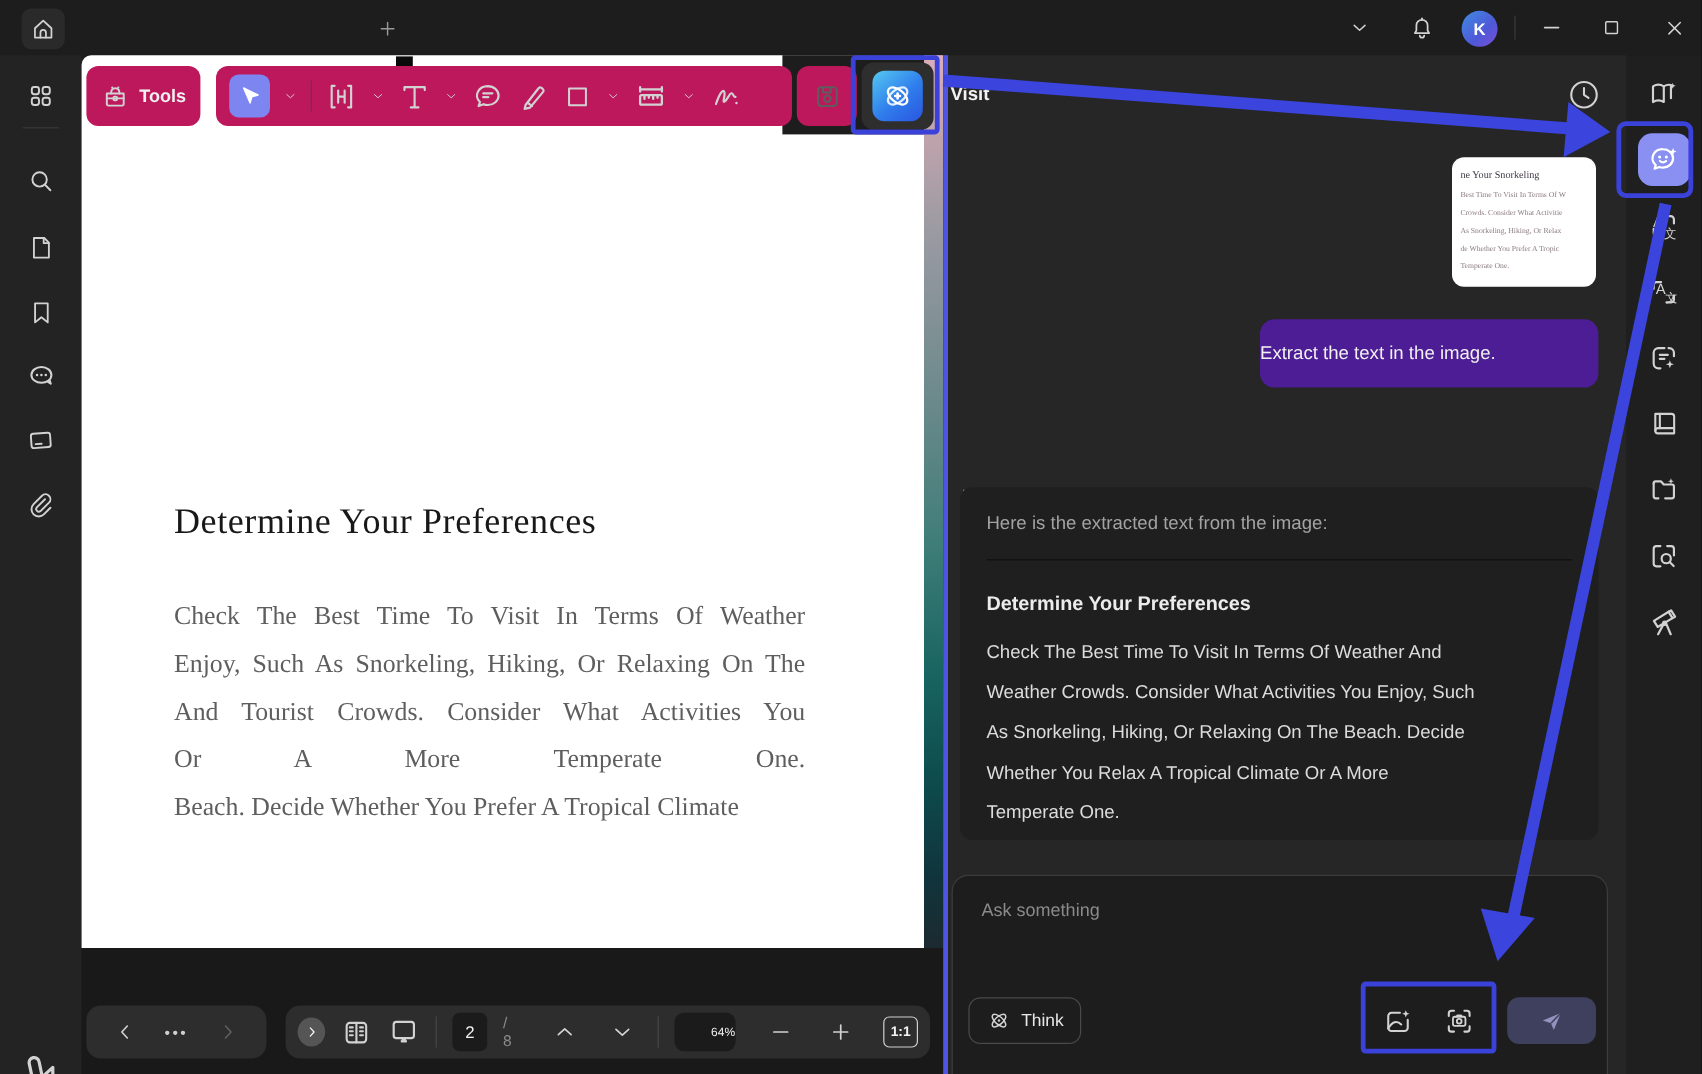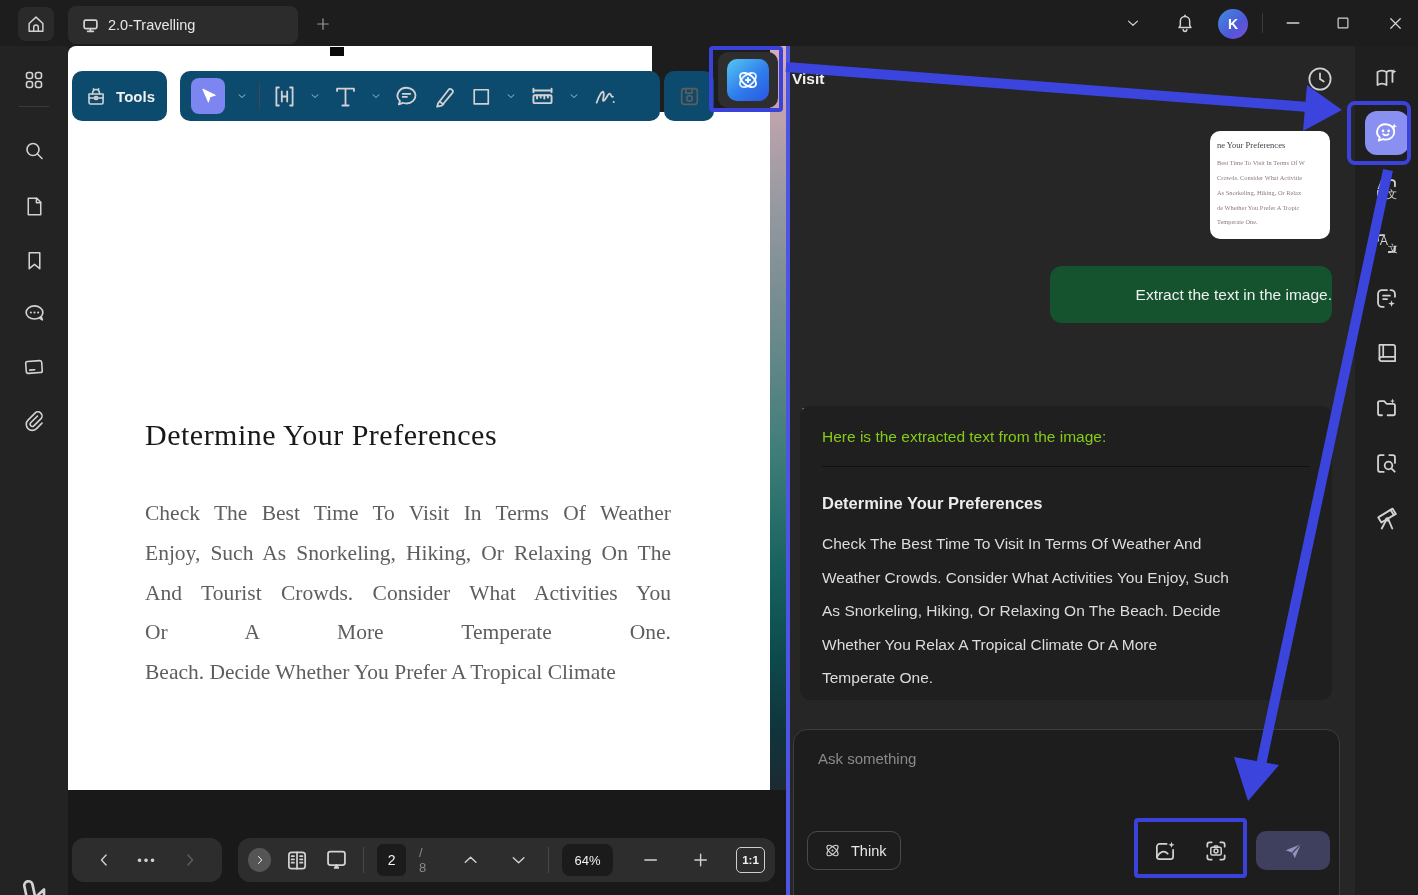--- a/index.html
+++ b/index.html
@@ -33,57 +33,57 @@
      background:linear-gradient(180deg,#d9aebc 0%,#c3a4ad 8%,#9a9aa2 20%,#6d8a8c 38%,#3e7d78 55%,#17635f 70%,#0d4a4c 82%,#10343c 92%,#1c2a30 100%);}
   #doc-heading{left:145px;top:418px;font-family:"Liberation Serif",serif;font-size:30px;color:#181818;letter-spacing:.5px;}
   #doc-body{left:145px;top:494px;width:526px;font-family:"Liberation Serif",serif;font-size:21.5px;color:#5e5e5e;}
   #doc-body .dline{line-height:39.8px;text-align-last:justify;}
   #doc-body .dline:last-child{text-align-last:left;}
   #below-page{left:68px;top:790px;width:718px;height:105px;background:#191919;}
   #dark-patch{left:652px;top:46px;width:134px;height:66px;background:#1d1d1d;}
   #top-marker{left:330px;top:47px;width:14px;height:9px;background:#0a0a0a;}
 
   
-  .tgroup{top:71px;height:50px;background:#0c4a6e;border-radius:10px;}
+  .tgroup{top:55px;height:50px;background:#be185d;border-radius:10px;}
   #tools-group{left:72px;width:95px;gap:8px;padding:0 12px;}
   #tools-group .tools-label{font-size:15px;font-weight:bold;color:#f0f0f0;}
   #main-tools{left:180px;width:480px;gap:11px;padding:0 11px;}
   #save-group{left:664px;width:50px;justify-content:center;}
   .chev{width:12px;height:12px;}
   .vsep{width:1px;height:26px;background:#474747;}
   #cursor-btn{width:34px;height:36px;background:#7d85f0;border-radius:8px;justify-content:center;}
   #ai-btn{left:718px;top:52px;width:60px;height:56px;background:#2e2e2e;border-radius:10px;justify-content:center;}
   .ai-logo{width:42px;height:42px;border-radius:10px;background:linear-gradient(140deg,#55c8f2 0%,#2f7dec 55%,#2b55e0 100%);
            display:flex;align-items:center;justify-content:center;}
 
   
   .pill{top:838px;height:44px;background:#2d2d2d;border-radius:12px;}
   #nav-pill{left:72px;width:150px;justify-content:space-around;padding:0 10px;}
   #view-pill{left:238px;width:537px;gap:13px;padding:0 10px;}
   #more-dots{color:#d0d0d0;font-size:13px;letter-spacing:2px;}
   #circle-next{width:24px;height:24px;border-radius:50%;background:#555;justify-content:center;}
   .sb-box{background:#1b1b1b;border-radius:6px;color:#f2f2f2;display:flex;align-items:center;justify-content:center;}
   #page-box{width:30px;height:32px;font-size:14px;}
   #page-total{color:#8a8a8a;font-size:13px;}
-  #zoom-box{width:52px;height:32px;font-size:13px;border-radius:8px;}
+  #zoom-box{width:52px;height:32px;font-size:10px;border-radius:8px;justify-content:flex-end;}
   #fit-box{width:30px;height:26px;border:1.5px solid #cfcfcf;border-radius:5px;background:none;font-size:11.5px;font-weight:bold;}
 
   
   #chat-panel{left:786px;top:46px;width:569px;height:849px;background:#262626;}
   #chat-header{left:792px;top:70px;font-size:15.5px;font-weight:bold;color:#f2f2f2;}
   #history-btn{left:1304px;top:63px;width:32px;height:32px;justify-content:center;}
   #chat-thumb{left:1210px;top:131px;width:120px;height:108px;background:#fff;border-radius:10px;
               padding:9px 7px;overflow:hidden;font-family:"Liberation Serif",serif;}
   #chat-thumb .t-head{font-size:8.5px;color:#413a46;white-space:nowrap;margin-bottom:6px;}
   #chat-thumb .t-line{font-size:6.4px;color:#8c7b84;white-space:nowrap;line-height:2.32;}
-  #user-bubble{left:1050px;top:266px;width:282px;height:57px;background:#14532d;border-radius:12px;
-               justify-content:flex-end;font-size:15.5px;color:#f0f0f0;}
+  #user-bubble{left:1050px;top:266px;width:282px;height:57px;background:#4c1d95;border-radius:12px;
+               justify-content:flex-start;font-size:15.5px;color:#f0f0f0;}
   #ai-label{left:802px;top:379px;font-size:10px;font-weight:normal;color:#d9d9d9;margin-top:28px;}
   #ai-card{left:800px;top:406px;width:532px;height:294px;background:#1f1f1f;border-radius:10px;}
-  #ai-intro{left:822px;top:428px;font-size:15.5px;color:#84cc16;}
+  #ai-intro{left:822px;top:428px;font-size:15.5px;color:#a3a3a3;}
   #ai-divider{left:822px;top:466px;width:488px;height:1px;background:#101010;}
   #ai-heading{left:822px;top:494px;font-size:16.5px;font-weight:bold;color:#ececec;}
   #ai-body{left:822px;top:527px;width:500px;font-size:15.5px;color:#dcdcdc;}
   #ai-body .aline{line-height:33.6px;white-space:nowrap;}
 
   #chat-input{left:793px;top:729px;width:547px;height:195px;background:#1d1d1d;
               border:1px solid #3c3c3c;border-radius:14px;}
   #ask-input{position:absolute;left:0;top:0;width:100%;height:90px;background:transparent;border:none;
              resize:none;outline:none;color:#eee;font-family:"Liberation Sans",sans-serif;
              font-size:15px;padding:20px 24px;}
@@ -112,27 +112,20 @@
 <body>
 
 <div id="win">
 
   <div id="titlebar" class="abs">
     <div id="home-btn" class="abs flex">
       <svg class="ic" width="22" height="22" viewBox="0 0 24 24">
         <path d="M4.5 11.5 12 4.5l7.5 7V20h-15Z"></path>
           <path d="M9.5 20v-4.5a2.5 2.5 0 0 1 5 0V20"></path>
       </svg>
-    </div>
-    <div id="doc-tab" class="abs flex">
-      <svg class="ic" width="17" height="17" viewBox="0 0 16 16">
-        <rect x="2" y="3" width="12" height="8" rx="1.5"></rect>
-          <path d="M8 11v2M5.3 13.5h5.4"></path>
-      </svg>
-      <span class="tab-label">2.0-Travelling</span>
     </div>
     <div id="new-tab" class="abs flex">
       <svg class="ic" width="18" height="18" viewBox="0 0 24 24">
         <path d="M12 5v14M5 12h14" stroke="#9a9a9a"></path>
       </svg>
     </div>
     <div class="abs flex tb-ctrl" style="left:1116px">
       <svg class="ic" width="18" height="18" viewBox="0 0 24 24">
           <path d="M6 9.5 12 15l6-5.5"></path>
         </svg>
@@ -374,21 +367,21 @@
   <div id="chat-panel" class="abs"></div>
   <div id="chat-header" class="abs">Visit</div>
   <div id="history-btn" class="abs flex">
     <svg class="ic" width="30" height="30" viewBox="0 0 24 24">
       <circle cx="12" cy="12" r="8.5" stroke-width="1.4"></circle>
         <path d="M12 7.5V12l3 2" stroke-width="1.4"></path>
     </svg>
   </div>
 
   <div id="chat-thumb" class="abs">
-    <div class="t-head">ne Your Preferences</div>
+    <div class="t-head">ne Your Snorkeling</div>
     <div class="t-line">Best Time To Visit In Terms Of W</div>
     <div class="t-line">Crowds. Consider What Activitie</div>
     <div class="t-line">As Snorkeling, Hiking, Or Relax</div>
     <div class="t-line">de Whether You Prefer A Tropic</div>
     <div class="t-line">Temperate One.</div>
   </div>
 
   <div id="user-bubble" class="abs flex">
     <span>Extract the text in the image.</span>
   </div>

